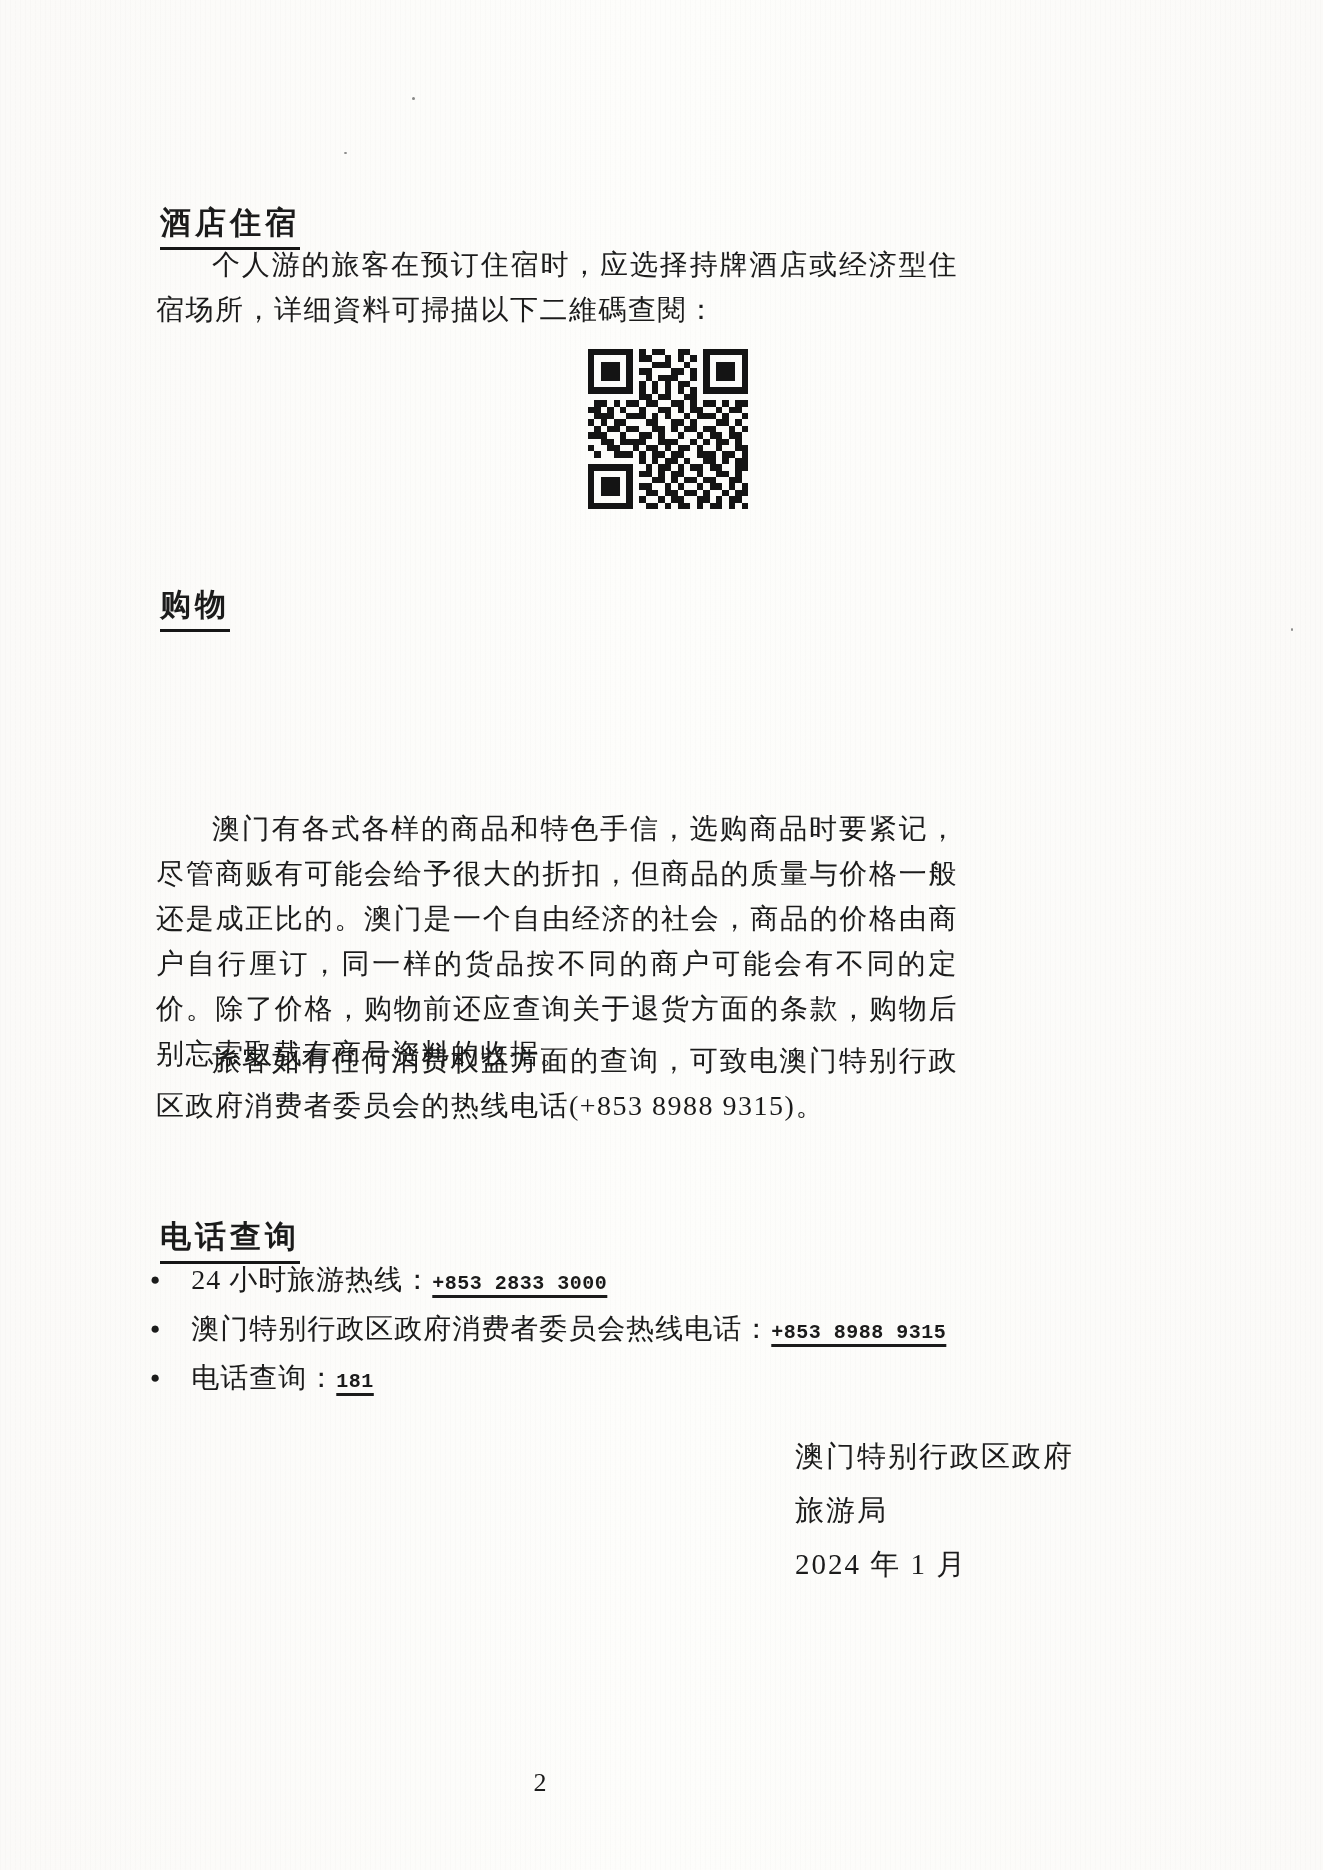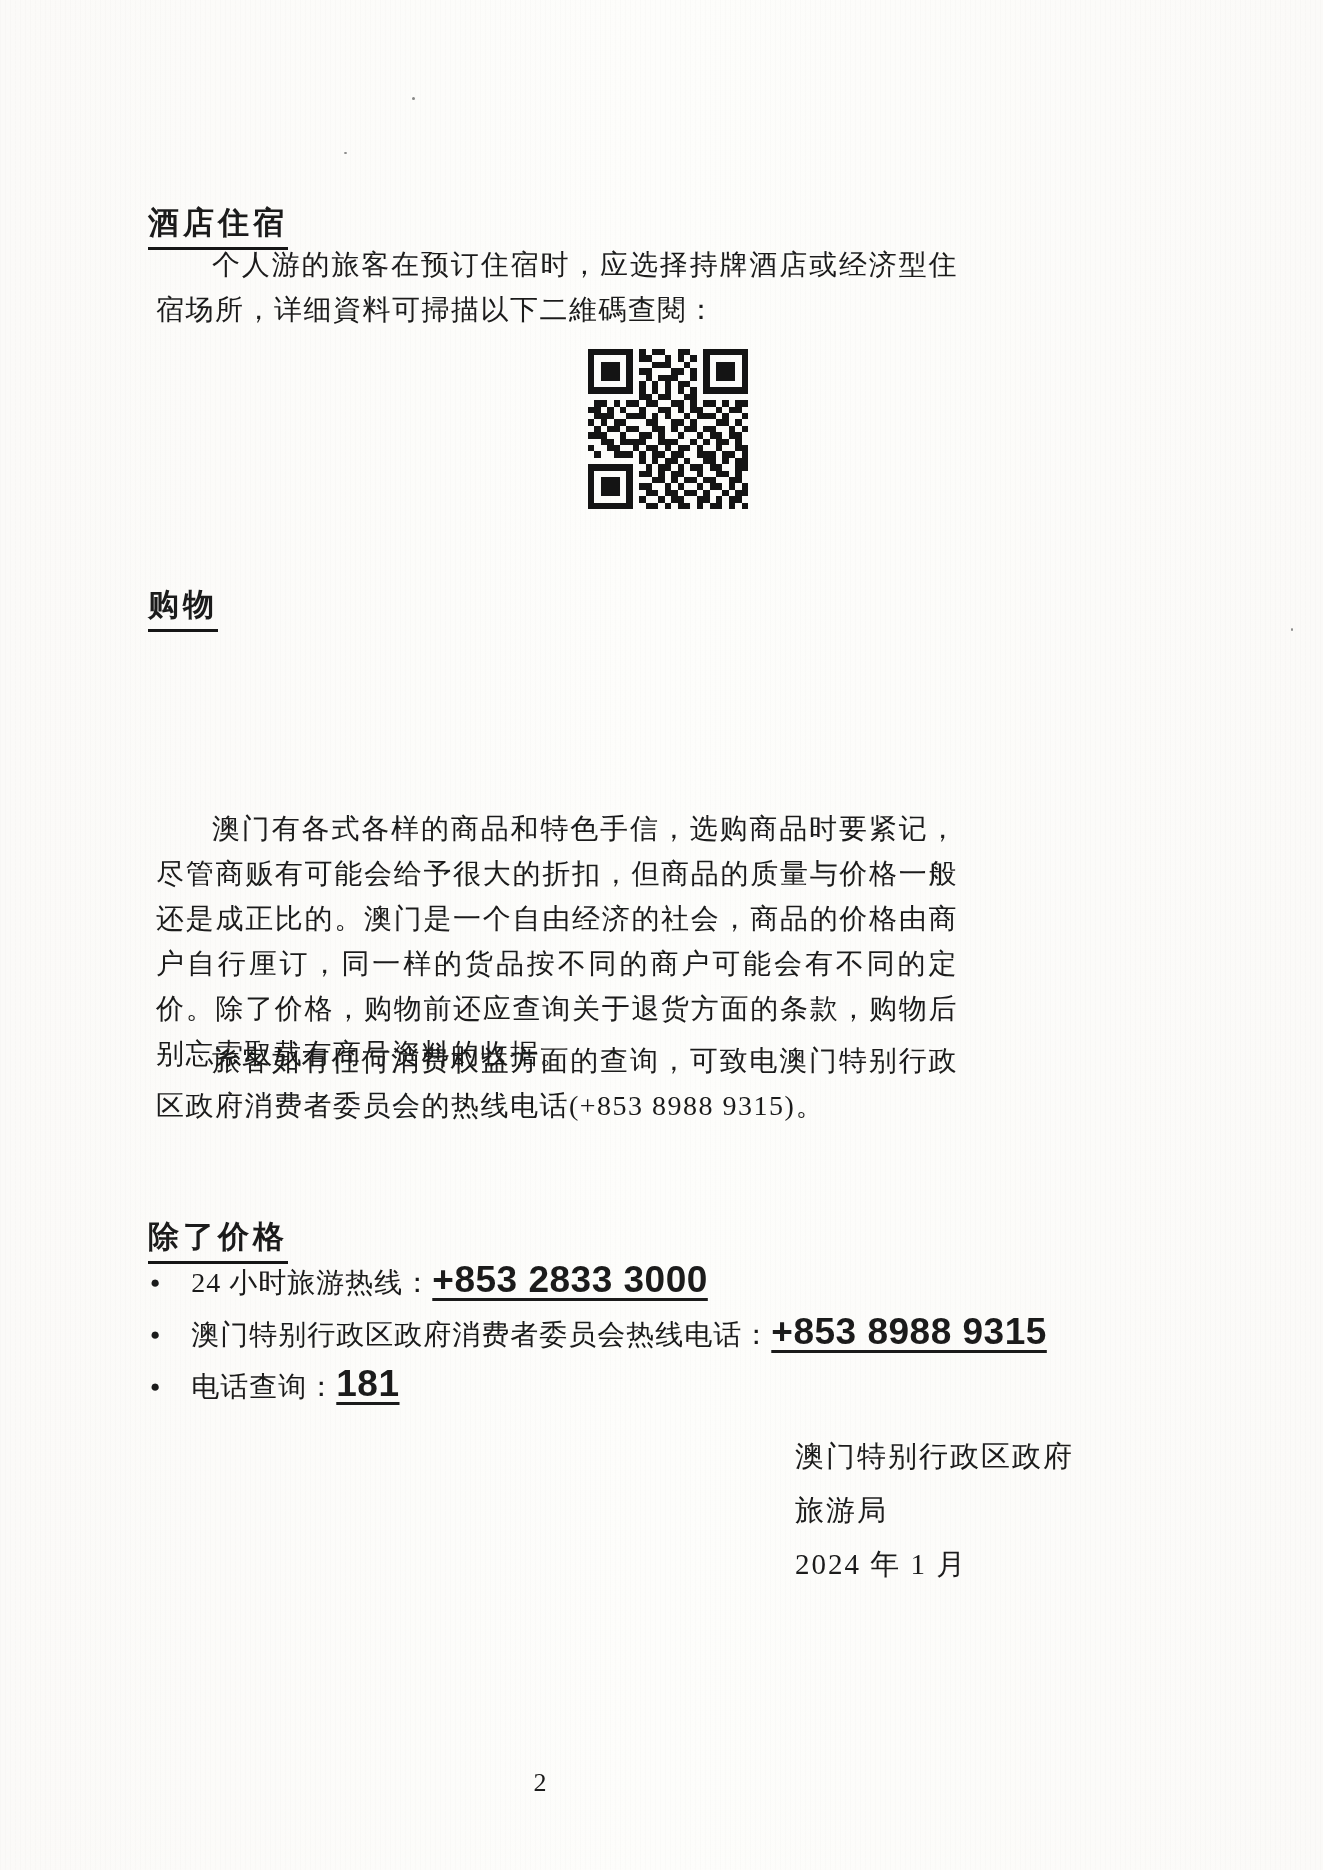--- a/index.html
+++ b/index.html
@@ -13,21 +13,21 @@
     position: relative;
     width: 1323px; height: 1870px;
     background:
       repeating-linear-gradient(90deg, rgba(0,0,0,0.012) 0 1px, transparent 1px 5px),
       linear-gradient(90deg, #fbfaf8 0%, #fdfdfb 50%, #fbfaf8 100%);
     color: #1b1b1b;
     overflow: hidden;
   }
   .heading {
     position: absolute;
-    left: 148px;
+    left: 160px;
     font-size: 31px;
     font-weight: 700;
     letter-spacing: 4px;
     line-height: 1.2;
   }
   .heading > span {
     display: inline-block;
     border-bottom: 3px solid #161616;
     padding-bottom: 6px;
   }
@@ -65,23 +65,23 @@
     white-space: nowrap;
   }
   .bullet {
     font-size: 17px;
     margin-right: 30px;
     position: relative;
     top: -4px;
     flex: 0 0 auto;
   }
   .phone-number {
-    font-family: Liberation Sans, sans-serif;
+    font-family: Liberation Mono, monospace;
     font-weight: 700;
-    font-size: 37px;
+    font-size: 20px;
     letter-spacing: 0.5px;
     text-decoration: underline;
     text-decoration-thickness: 2.5px;
     text-underline-offset: 6px;
   }
   .signature {
     position: absolute;
     left: 787px; top: 1425px;
     font-size: 29px;
     line-height: 46px;
@@ -452,21 +452,21 @@
   </div>
 
   <h2 class="heading" style="top: 560px;">
     <span>购物</span>
   </h2>
 
   <p class="para" style="top: 798px;">澳门有各式各样的商品和特色手信，选购商品时要紧记，尽管商贩有可能会给予很大的折扣，但商品的质量与价格一般还是成正比的。澳门是一个自由经济的社会，商品的价格由商户自行厘订，同一样的货品按不同的商户可能会有不同的定价。除了价格，购物前还应查询关于退货方面的条款，购物后别忘索取载有商号资料的收据。</p>
   <p class="para" style="top: 1030px;">旅客如有任何消费权益方面的查询，可致电澳门特别行政区政府消费者委员会的热线电话(+853 8988 9315)。</p>
 
   <h2 class="heading" style="top: 1192px;">
-    <span>除了价格</span>
+    <span>电话查询</span>
   </h2>
 
   <ul class="phone-list">
     <li class="phone-item">
       <span class="bullet">●</span>
       <span>24 小时旅游热线：</span>
       <span class="phone-number">+853 2833 3000</span>
     </li>
     <li class="phone-item">
       <span class="bullet">●</span>

